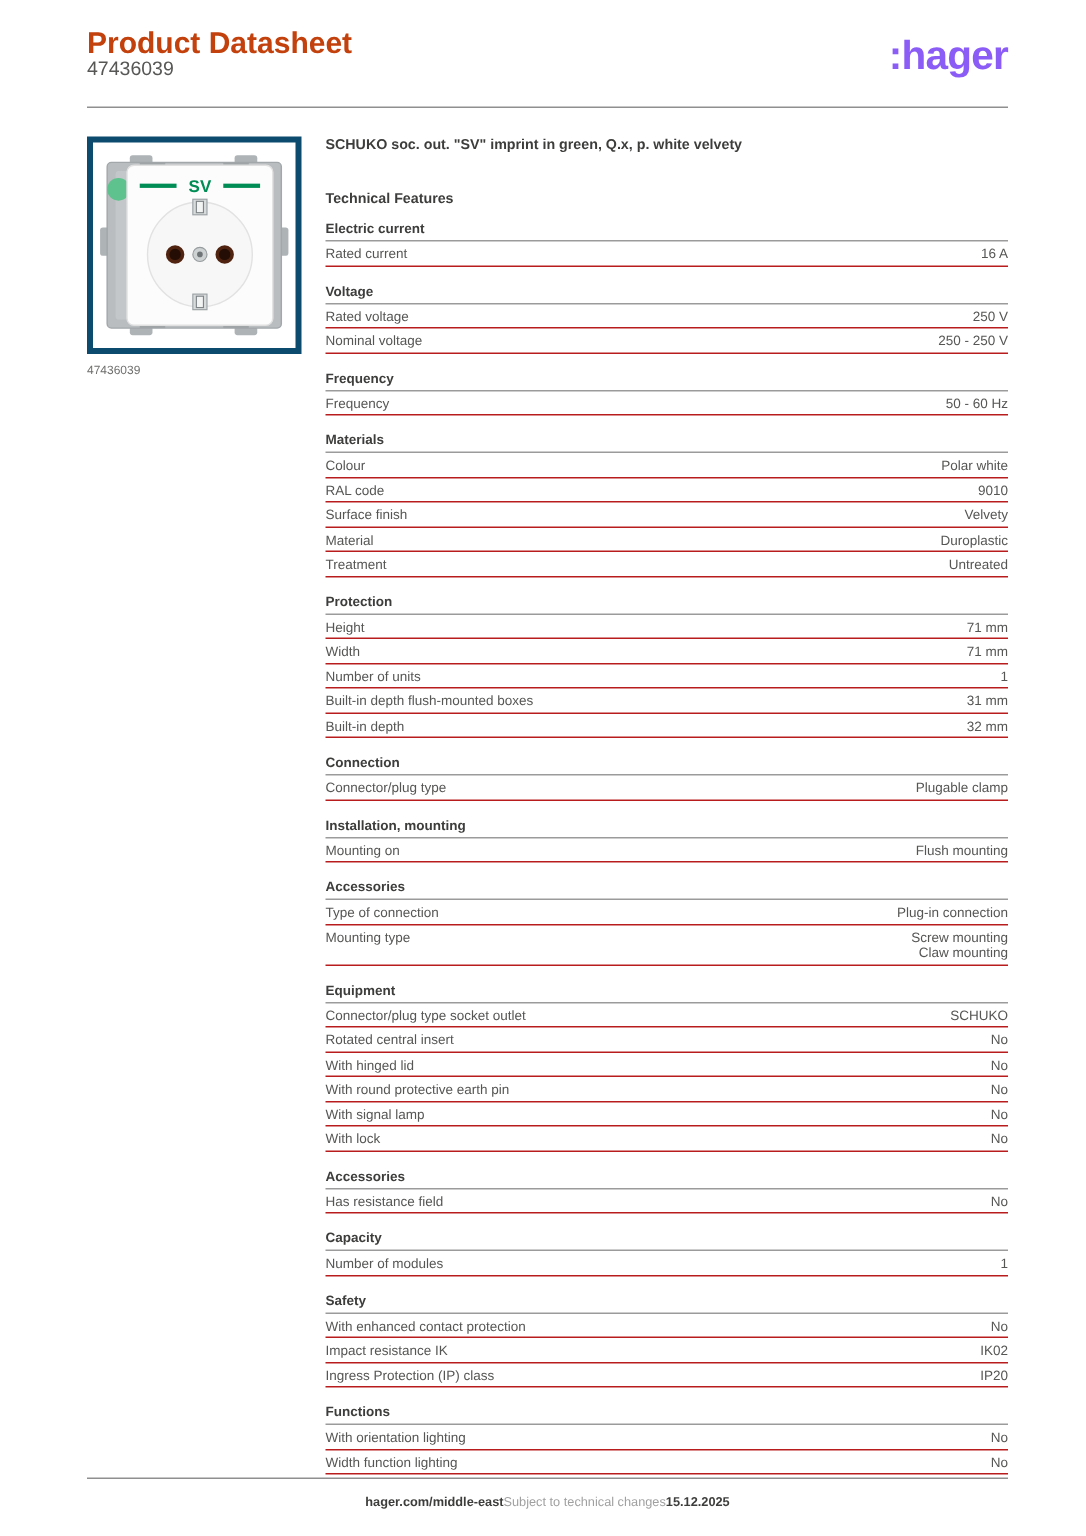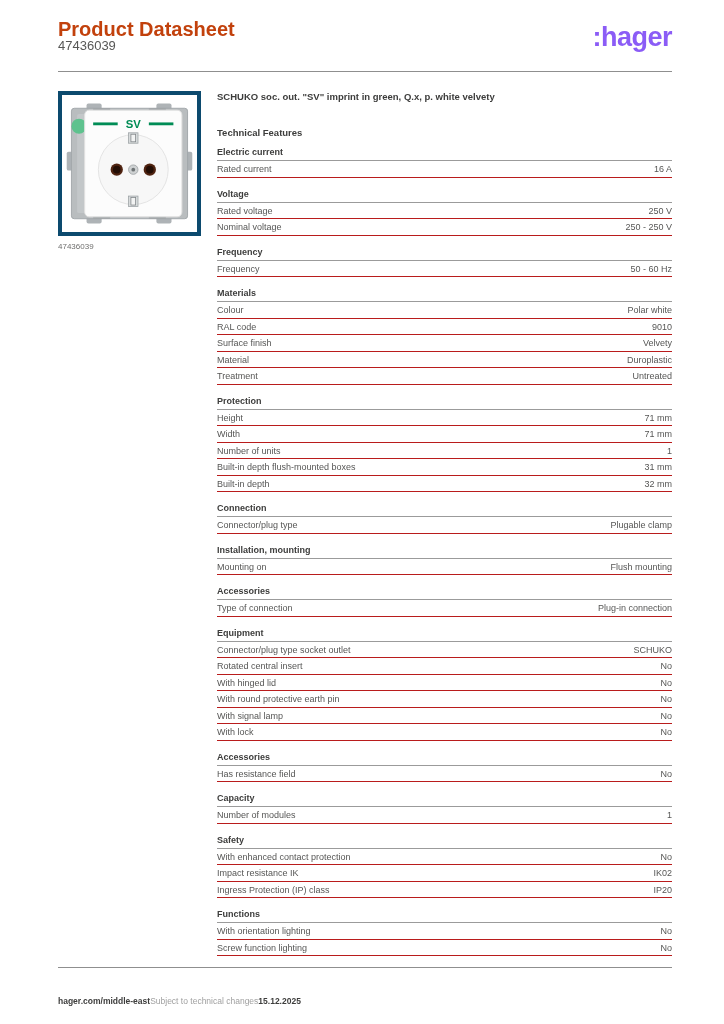--- a/index.html
+++ b/index.html
@@ -52,22 +52,22 @@
   .trow {
     display: flex; justify-content: space-between; align-items: flex-start;
     padding: 3px 0 2px; border-bottom: 1px solid #b91c1c;
     font-size: 9px; line-height: 10.5px; color: #565655;
   }
   .tlabel { text-align: left; padding-right: 10px; }
   .tvalue { text-align: right; white-space: pre-line; flex-shrink: 0; }
   
   .footer {
     position: absolute; left: 58px; right: 52px; bottom: 18px;
-    border-top: 1px solid #8f8f8f; padding-top: 28px;
-    display: flex; justify-content: flex-start; align-items: baseline;
+    border-top: 1px solid #8f8f8f; padding-top: 10px;
+    display: flex; justify-content: center; align-items: baseline;
     font-size: 8.5px;
   }
   .f-left  { font-weight: bold; color: #3d3d3c; }
   .f-center{ color: #a0a0a0; }
   .f-right { font-weight: bold; color: #3d3d3c; }
 </style>
 </head>
 <body>
 
 <div class="page">
@@ -252,20 +252,25 @@
             </div>
   </section>
 
   <section class="tsection">
     <h3 class="tsection-title">Accessories</h3>
     <div class="trows">
               <div class="trow">
                 <div class="tlabel">Type of connection</div>
                 <div class="tvalue">Plug-in connection</div>
               </div>
+              <div class="trow">
+                <div class="tlabel">Mounting type</div>
+                <div class="tvalue">Screw mounting
+Claw mounting</div>
+              </div>
             </div>
   </section>
 
   <section class="tsection">
     <h3 class="tsection-title">Equipment</h3>
     <div class="trows">
               <div class="trow">
                 <div class="tlabel">Connector/plug type socket outlet</div>
                 <div class="tvalue">SCHUKO</div>
               </div>
@@ -331,21 +336,21 @@
   </section>
 
   <section class="tsection">
     <h3 class="tsection-title">Functions</h3>
     <div class="trows">
               <div class="trow">
                 <div class="tlabel">With orientation lighting</div>
                 <div class="tvalue">No</div>
               </div>
               <div class="trow">
-                <div class="tlabel">Screw function lighting</div>
+                <div class="tlabel">Width function lighting</div>
                 <div class="tvalue">No</div>
               </div>
             </div>
   </section>
 </div>
     </section>
 
   </main>
 
   <footer class="footer">

